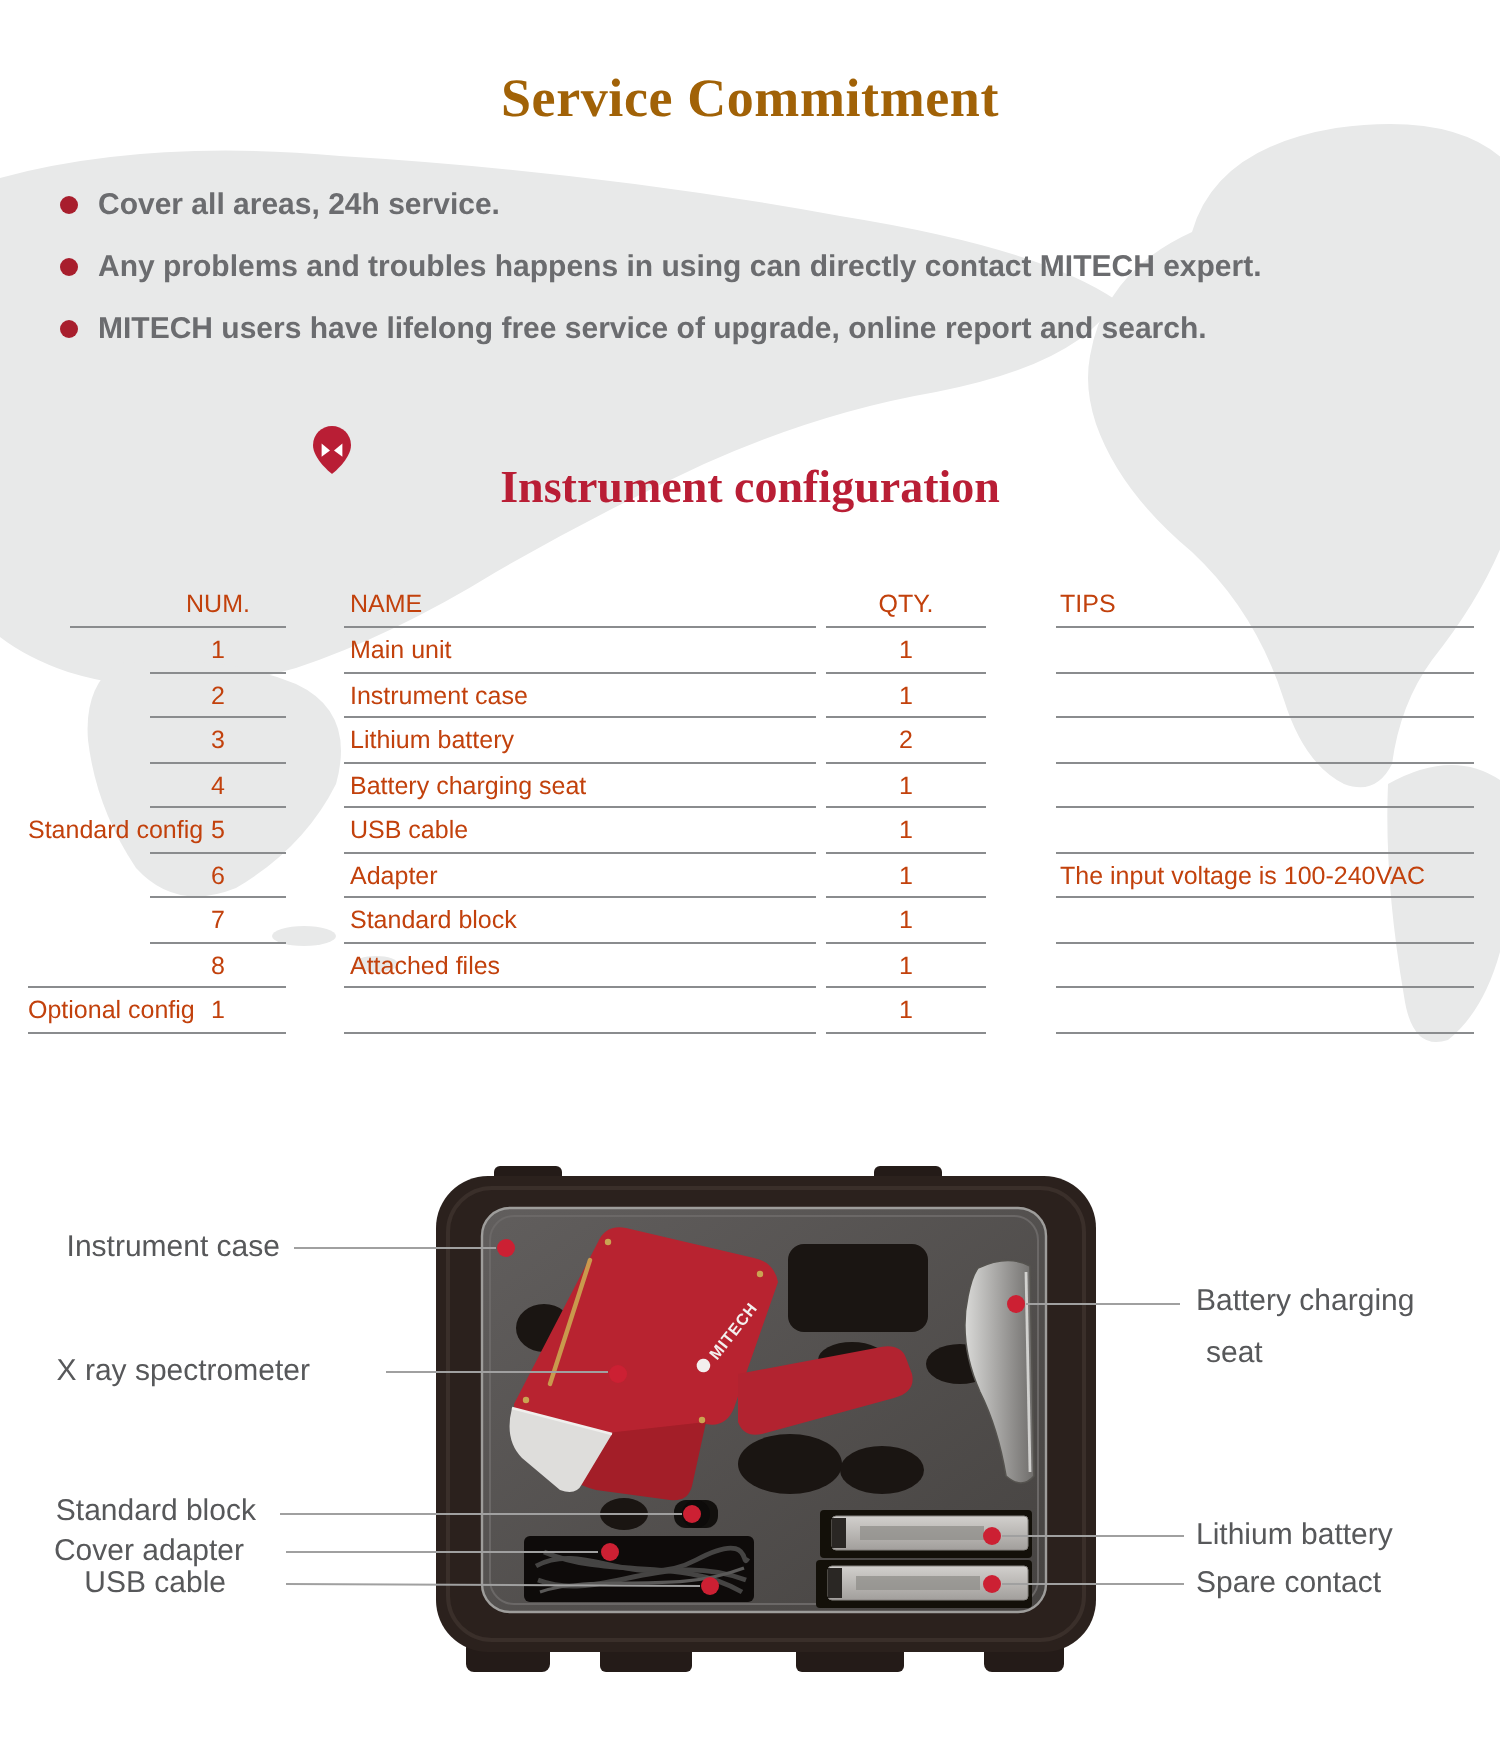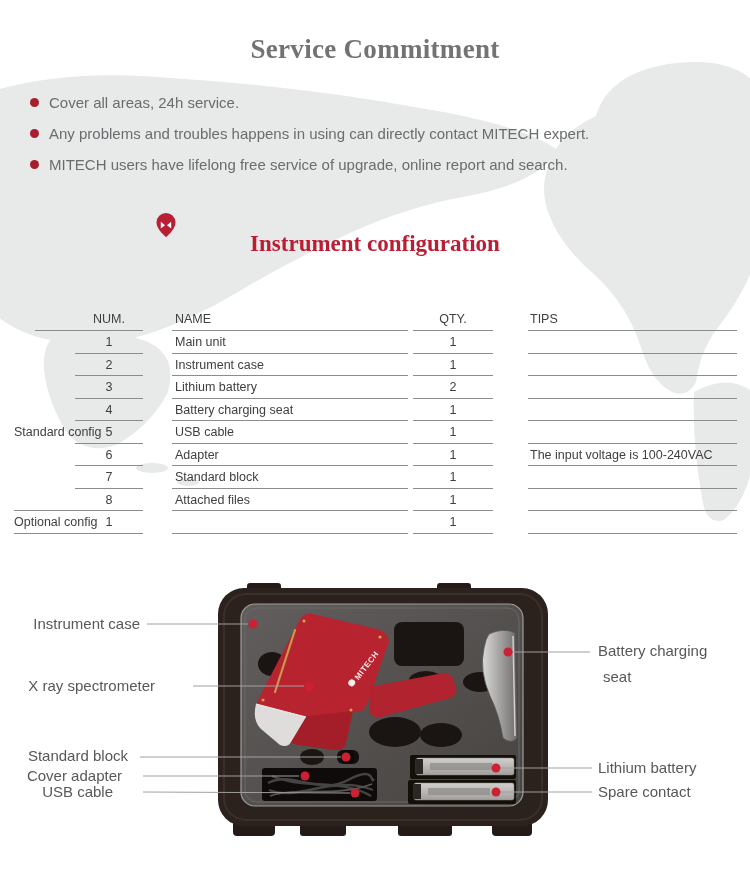--- a/index.html
+++ b/index.html
@@ -4,33 +4,33 @@
 <style>
   html,body{margin:0;padding:0;}
   body{
     width:750px;height:882px;position:relative;overflow:hidden;
     background:#ffffff;font-family:"Liberation Sans",sans-serif;
   }
   
   .main-title{
     position:absolute;left:0;top:34px;width:750px;text-align:center;
     font-family:"Liberation Serif",serif;font-weight:bold;font-size:27px;
-    color:#737373;letter-spacing:.3px;margin:0;
+    color:#a16207;letter-spacing:.3px;margin:0;
   }
   .section-title{
     position:absolute;left:0;top:231px;width:750px;text-align:center;
     font-family:"Liberation Serif",serif;font-weight:bold;font-size:23px;
     color:#b91e35;margin:0;
   }
   
   .bullets{position:absolute;left:30px;top:87px;margin:0;padding:0;list-style:none;}
-  .bullets li{height:31px;display:flex;align-items:center;font-size:15px;color:#6b6c6f;}
+  .bullets li{height:31px;display:flex;align-items:center;font-size:15px;color:#6b6c6f;font-weight:bold;}
   .bullet-dot{width:9px;height:9px;border-radius:50%;background:#a81e2d;margin-right:10px;flex:0 0 9px;}
   
-  .config-table{position:absolute;left:14px;top:290px;width:723px;font-size:12.5px;color:#404040;margin-top:17px;}
+  .config-table{position:absolute;left:14px;top:290px;width:723px;font-size:12.5px;color:#c2410c;}
   .t-header{position:relative;height:24px;}
   .t-row{position:relative;height:22.5px;}
   .cell{position:absolute;top:0;bottom:0;display:flex;align-items:center;white-space:nowrap;overflow:visible;}
   .c-label{left:0;width:61px;}
   .c-num{left:61px;width:68px;justify-content:center;}
   .c-name{left:158px;width:236px;padding-left:3px;}
   .c-qty{left:399px;width:80px;justify-content:center;}
   .c-tips{left:514px;width:209px;padding-left:2px;}
   .ln{position:absolute;bottom:0;height:1px;background:#8a8c8e;}
   

